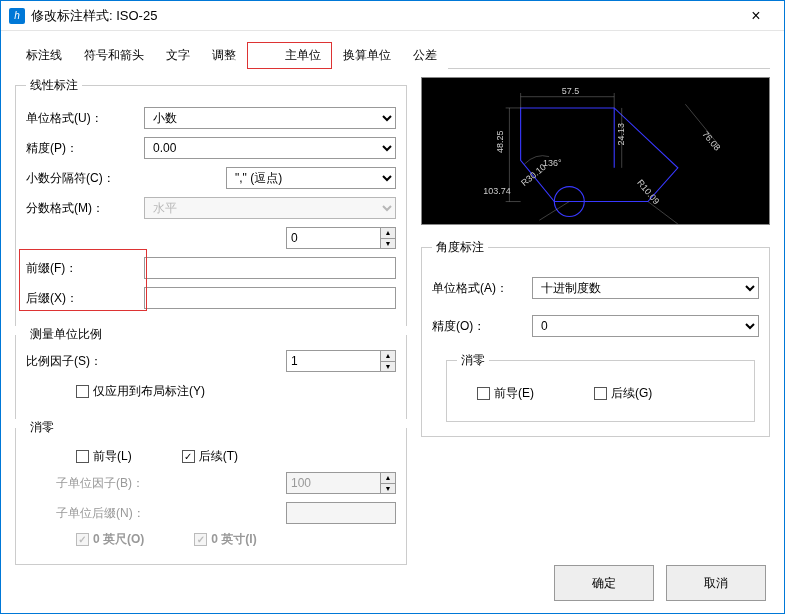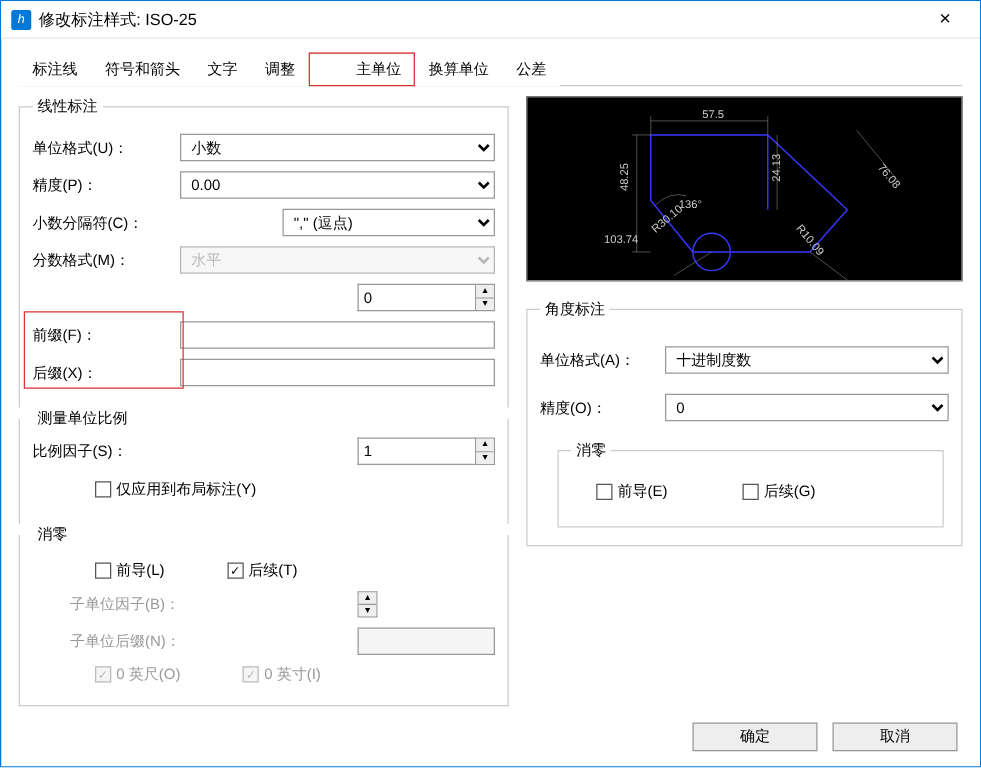--- a/index.html
+++ b/index.html
@@ -25,30 +25,30 @@
   .row .ctrl.narrow { flex: none; width: 110px; margin-left: auto; }
   select, input[type=text] { width: 100%; height: 22px; border: 1px solid #999; padding: 0 4px; background: #fff; }
   select.disabled { color: #999; background: #f5f5f5; }
   label.disabled { color: #999; }
   .spinner { display: flex; width: 100%; }
   .spinner input { flex: 1; border-right: none; }
   .spinner .spinbtns { width: 16px; border: 1px solid #999; display: flex; flex-direction: column; }
   .spinner .spinbtns div { flex: 1; font-size: 7px; text-align: center; line-height: 9px; cursor: pointer; background: #eee; border-bottom: 1px solid #999; }
   .spinner .spinbtns div:last-child { border-bottom: none; }
   .checkbox-row { display: flex; align-items: center; gap: 50px; margin: 6px 0; padding-left: 50px; }
-  .checkbox-row.disabled { color: #999; }
+  .checkbox-row.disabled { color: #999; font-weight: bold; }
   .chk { display: flex; align-items: center; gap: 4px; cursor: pointer; text-align: center; }
   .chkbox { width: 13px; height: 13px; border: 1px solid #555; display: inline-flex; align-items: center; justify-content: center; font-size: 10px; background:#fff;}
   .chkbox.disabled { border-color: #bbb; background: #f5f5f5; color: #bbb; }
   .chkbox.checked::after { content: "✓"; }
   .preview { width: 100%; height: 148px; background: #000; border: 1px solid #888; margin-bottom: 14px; position: relative; }
   .preview svg { width: 100%; height: 100%; }
   .highlight-box { position: absolute; border: 1px solid #d33; left: 18px; top: 248px; width: 128px; height: 62px; pointer-events: none; }
   .footer { position: absolute; bottom: 12px; right: 18px; display: flex; gap: 12px; }
-  .btn { width: 100px; height: 23px; border: 1px solid #999; background: #eee; cursor: pointer; display:flex;align-items:center;justify-content:center;margin-top:24px;}
+  .btn { width: 100px; height: 36px; border: 1px solid #999; background: #eee; cursor: pointer; display:flex;align-items:center;justify-content:center;margin-top:24px;}
   .subfieldset-row { margin-left: 30px; }
 </style>
 </head>
 <body>
 
 <div class="window">
   <div class="titlebar">
     <div class="icon">h</div>
     <div class="title">修改标注样式: ISO-25</div>
     <div class="close">×</div>
@@ -137,20 +137,21 @@
             </label>
             <label class="chk">
               <span class="chkbox checked"></span>
               <span>后续(T)</span>
             </label>
           </div>
           <div class="row subfieldset-row">
             <label class="lbl disabled">子单位因子(B)：</label>
             <div class="ctrl narrow">
               <div class="spinner">
+                <input type="text" disabled="" style="color: rgb(153, 153, 153); background: rgb(245, 245, 245);" value="100">
                 <div class="spinbtns">
                     <div>▲</div>
                     <div>▼</div>
                   </div>
               </div>
             </div>
           </div>
           <div class="row subfieldset-row">
             <label class="lbl disabled">子单位后缀(N)：</label>
             <div class="ctrl narrow"><input type="text" disabled="" style="background: rgb(245, 245, 245);" value=""></div>

